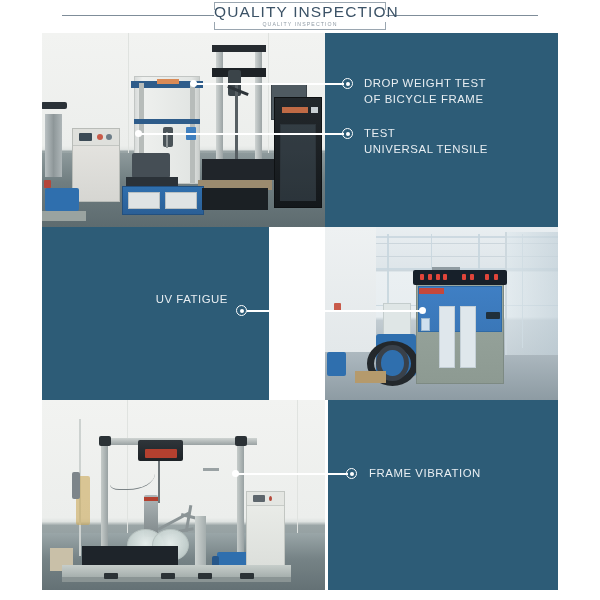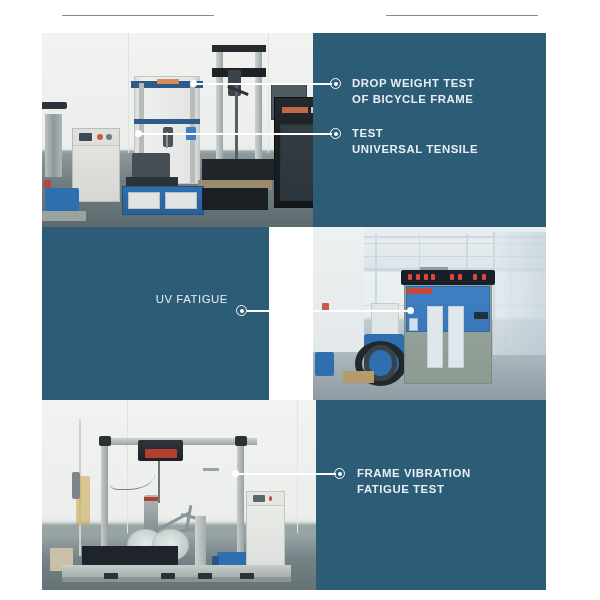--- a/index.html
+++ b/index.html
@@ -36,21 +36,21 @@
   }
 
   
   .row{position:absolute;left:42px;width:516px;overflow:hidden;}
   #row1{top:33px;height:194px;}
   #row2{top:227px;height:173px;}
   #row3{top:400px;height:190px;}
 
   .half{position:absolute;top:0;bottom:0;overflow:hidden;}
   .half.left{left:0;}
-  .half.right{right:12px;font-weight:bold;}
+  .half.right{right:0;}
   .panel{background:#2d5c77;}
 
   
   .callout{position:absolute;color:#e8eef2;font-size:11.4px;letter-spacing:.55px;line-height:16px;white-space:nowrap;}
   .callout.right-align{text-align:right;}
 
   
   .conn{position:absolute;height:1.6px;background:#ffffff;}
   .ring{
     position:absolute;width:11px;height:11px;border-radius:50%;
@@ -198,20 +198,24 @@
   .pC .col2{position:absolute;left:54%;bottom:13%;width:4%;height:26%;background:linear-gradient(90deg,#cdd3d1,#a4adad);}
 </style>
 </head>
 <body>
 
 <div class="page">
 
   <div class="header">
     <div class="header-rule rule-left"></div>
     <div class="header-rule rule-right"></div>
+    <div class="title-box">
+      <div class="title-main">QUALITY  INSPECTION</div>
+      <div class="title-sub">QUALITY   INSPECTION</div>
+    </div>
   </div>
 
   <div class="row" id="row1">
 
     <div class="half left" style="width:283px;">
       <div class="photo pA">
         <div class="floor"></div>
         <div class="wallseam" style="left:86px;"></div>
         <div class="wallseam" style="left:226px;"></div>
         <div class="frameA"></div>
@@ -393,18 +397,17 @@
       </div>
       <div class="enddot" style="left:190px;top:70px;"></div>
       <div class="conn" style="left:193px;top:73px;width:90px;"></div>
     </div>
 
     <div class="half right panel" style="width:230px;">
       <div class="conn" style="left:0;top:73px;width:20px;"></div>
       <div class="ring" style="left:18px;top:68px;"></div>
       <div class="callout" style="left:41px;top:65px;">
         <div>FRAME VIBRATION</div>
-        <div>FATIGUE TEST</div>
       </div>
     </div>
   </div>
 
 </div>
 
 </body></html>

